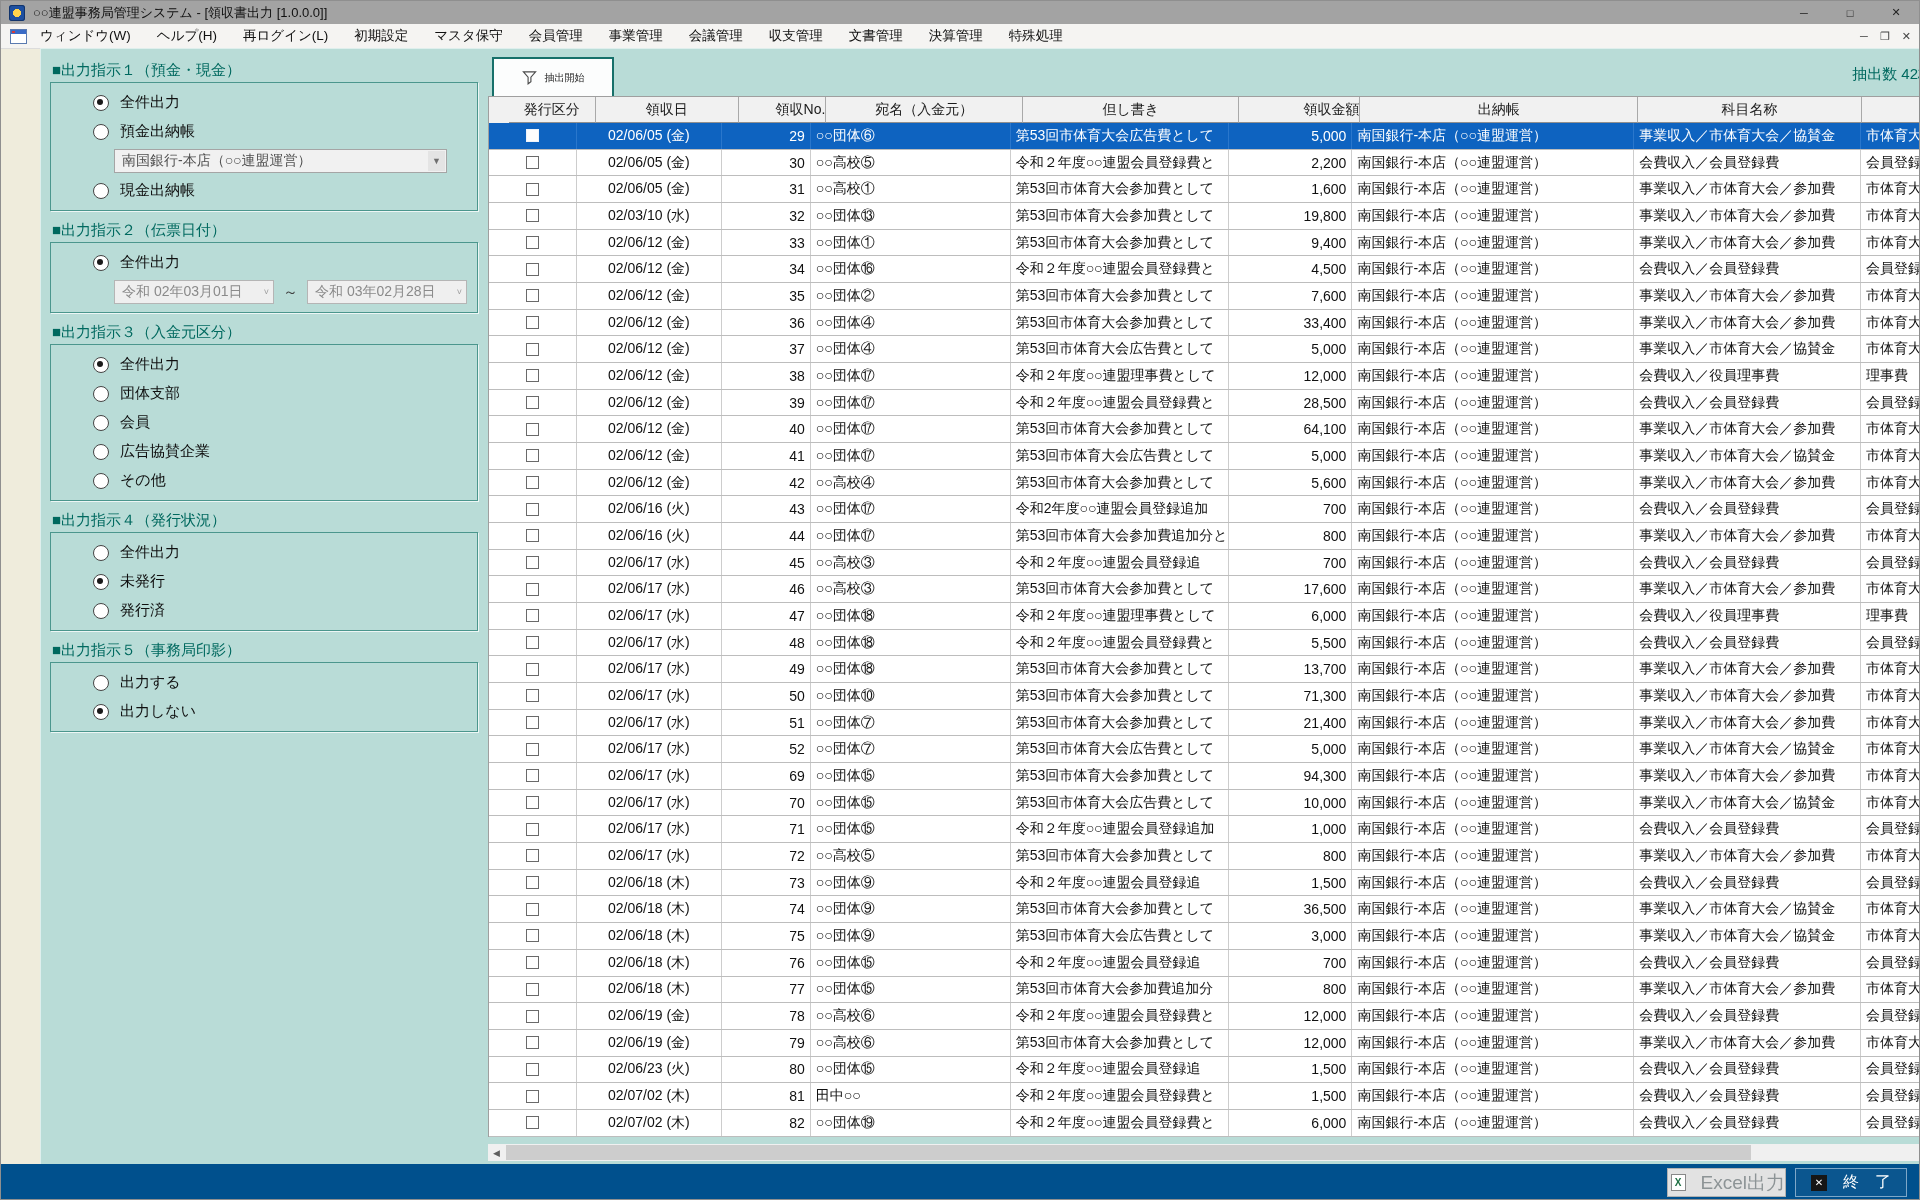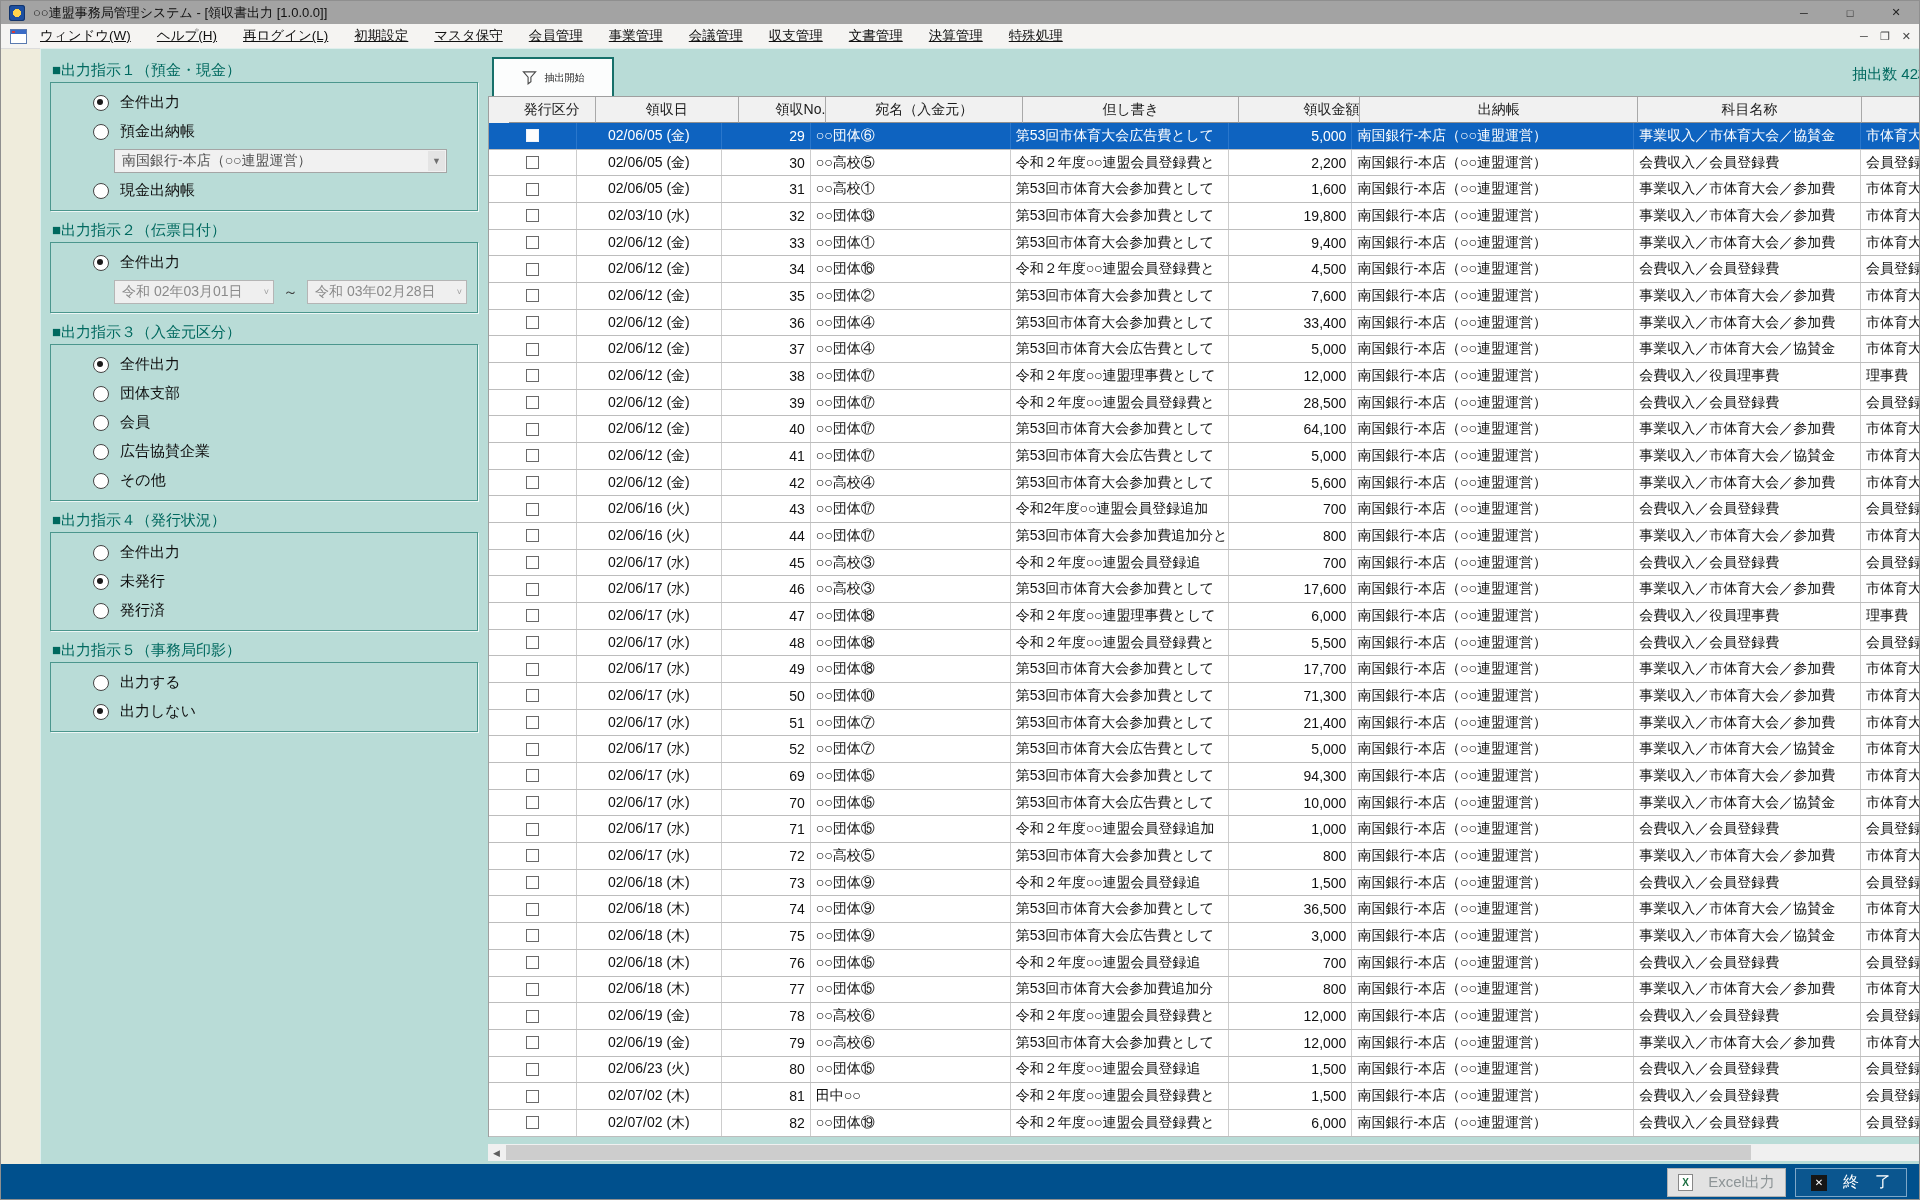--- a/index.html
+++ b/index.html
@@ -14,21 +14,21 @@
   .title-text{margin-left:8px;font-size:13px;color:#101010;}
   .win-controls{position:absolute;right:0;top:0;height:23px;display:flex;}
   .win-btn{width:46px;height:23px;display:flex;align-items:center;justify-content:center;
            font-size:11px;color:#222;}
   
   .menubar{position:absolute;left:0;top:23px;width:100%;height:24px;background:#f5f4f2;
            border-bottom:1px solid #dcdcdc;display:flex;align-items:center;font-size:13.5px;color:#101010;}
   .mdi-icon{width:15px;height:13px;margin-left:9px;background:#fff;border:1px solid #5a7ab0;position:relative;}
   .mdi-icon::before{content:'';position:absolute;left:0;top:0;right:0;height:4px;background:#3a6bc6;}
   .mdi-icon::after{content:'';position:absolute;left:1px;top:1px;width:3px;height:2px;background:#d23b3b;}
-  .menu-item{padding:0 13px;height:24px;display:flex;align-items:center;text-decoration:underline;}
+  .menu-item{padding:0 13px;height:24px;display:flex;align-items:center;}
   .mdi-controls{position:absolute;right:8px;top:0;height:24px;display:flex;align-items:center;gap:12px;
                 color:#444;font-size:11px;}
   
   .client{position:absolute;left:7px;top:47px;width:1906px;height:1116px;background:#b9dcd7;
           box-shadow:inset 1px 1px 0 rgba(255,255,255,.55);margin-left:32px;}
   
   .sidebar{position:absolute;left:5px;top:6px;width:438px;}
   .group-title{color:#00695f;font-size:15px;height:25px;line-height:25px;padding-left:7px;margin-top:3px;}
   .group-box{border:1px solid #4b968d;box-shadow:1px 1px 0 rgba(255,255,255,.75);
              margin:0 5px 6px 5px;padding:5px 0;}
@@ -78,22 +78,22 @@
   .vs-arrow{position:absolute;left:0;width:17px;height:17px;display:flex;align-items:center;justify-content:center;
             color:#5f5f5f;font-size:9px;}
   .vs-thumb{position:absolute;left:1px;top:18px;width:15px;height:930px;background:#cdcdcd;}
   .hscroll{position:absolute;left:448px;top:1096px;width:1454px;height:17px;background:#f0f0f0;}
   .hs-arrow{position:absolute;top:0;width:17px;height:17px;display:flex;align-items:center;justify-content:center;
             color:#5f5f5f;font-size:9px;}
   .hs-thumb{position:absolute;left:18px;top:1px;width:1245px;height:15px;background:#cdcdcd;}
   
   .bottombar{position:absolute;left:0;top:1163px;width:1920px;height:37px;background:#00508d;
              display:flex;align-items:center;justify-content:flex-end;gap:9px;padding-right:14px;box-sizing:border-box;}
-  .excel-btn{width:119px;height:29px;background:#e2e2e2;border:1px solid #b1b1b1;color:#8d9496;font-size:15px;
-             display:flex;align-items:center;justify-content:center;gap:15px;box-sizing:border-box;}
+  .excel-btn{width:119px;height:29px;background:#e2e2e2;border:1px solid #b1b1b1;color:#8d9496;font-size:19px;
+             display:flex;align-items:center;justify-content:flex-end;gap:15px;box-sizing:border-box;}
   .xls-icon{width:13px;height:15px;background:#fff;border:1px solid #888;position:relative;flex:none;}
   .xls-icon::after{content:'X';position:absolute;left:0;top:0;right:0;bottom:0;display:flex;align-items:center;
                    justify-content:center;color:#1d6f42;font-size:10px;font-weight:bold;}
   .exit-btn{width:112px;height:29px;background:#0b568f;border:1px solid #7ea7c8;color:#fff;font-size:16px;
             display:flex;align-items:center;justify-content:center;gap:16px;box-sizing:border-box;}
   .exit-icon{width:16px;height:16px;background:#161616;color:#fff;font-size:10px;display:flex;align-items:center;
              justify-content:center;flex:none;}
   .funnel{flex:none;}
 </style>
 </head>
@@ -514,21 +514,21 @@
             <div class="gcell c8">会員登録（</div>
           </div>
           <div class="grow">
             <div class="gcell c0">
               <span class="cbx"></span>
             </div>
             <div class="gcell c1">02/06/17 (水)</div>
             <div class="gcell c2">49</div>
             <div class="gcell c3">○○団体⑱</div>
             <div class="gcell c4">第53回市体育大会参加費として</div>
-            <div class="gcell c5">17,700</div>
+            <div class="gcell c5">13,700</div>
             <div class="gcell c6">南国銀行-本店（○○連盟運営）</div>
             <div class="gcell c7">事業収入／市体育大会／参加費</div>
             <div class="gcell c8">市体育大会</div>
           </div>
           <div class="grow">
             <div class="gcell c0">
               <span class="cbx"></span>
             </div>
             <div class="gcell c1">02/06/17 (水)</div>
             <div class="gcell c2">50</div>

